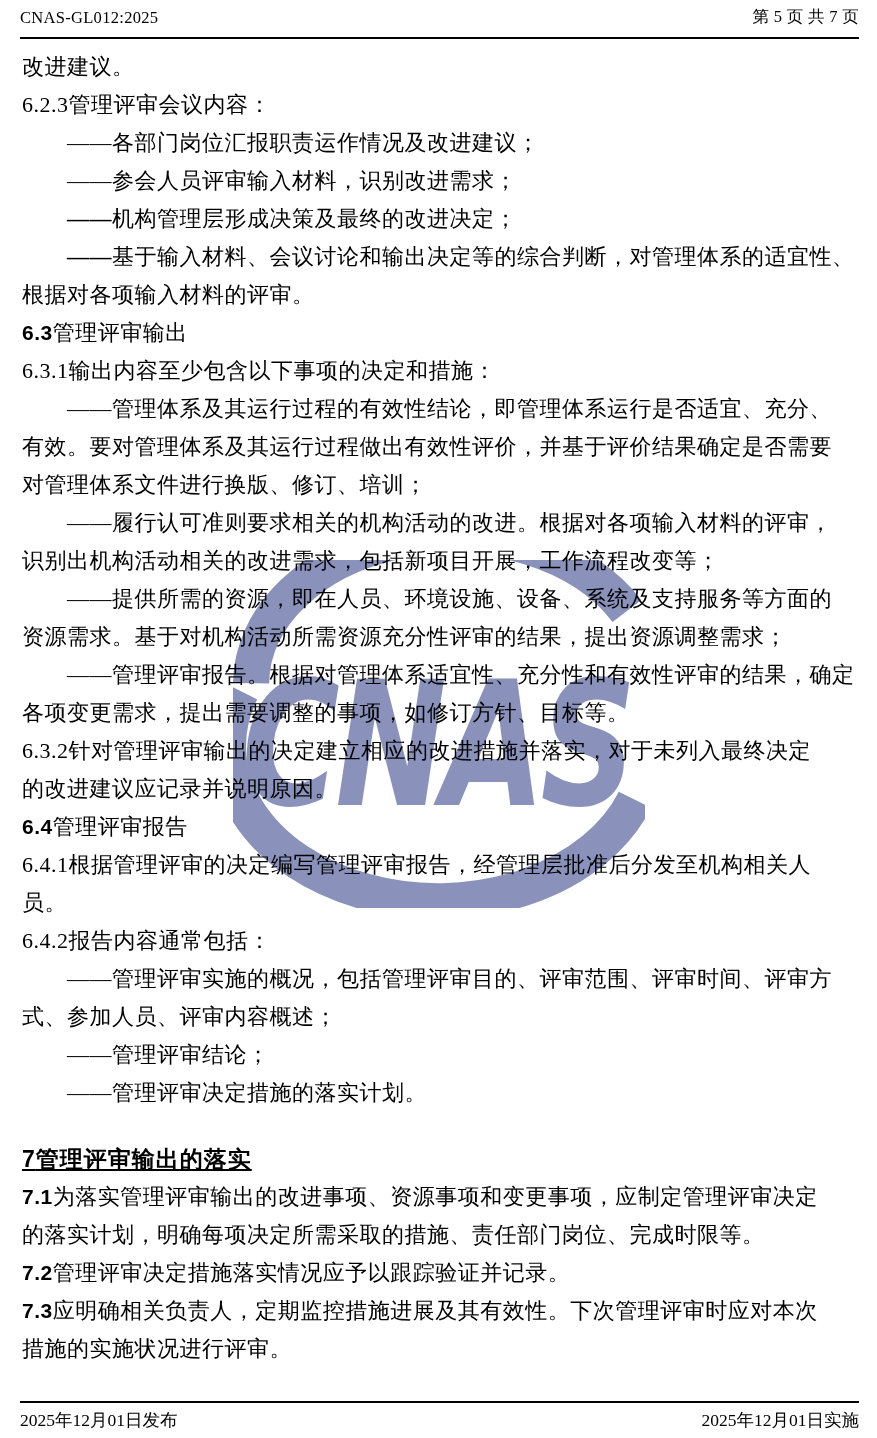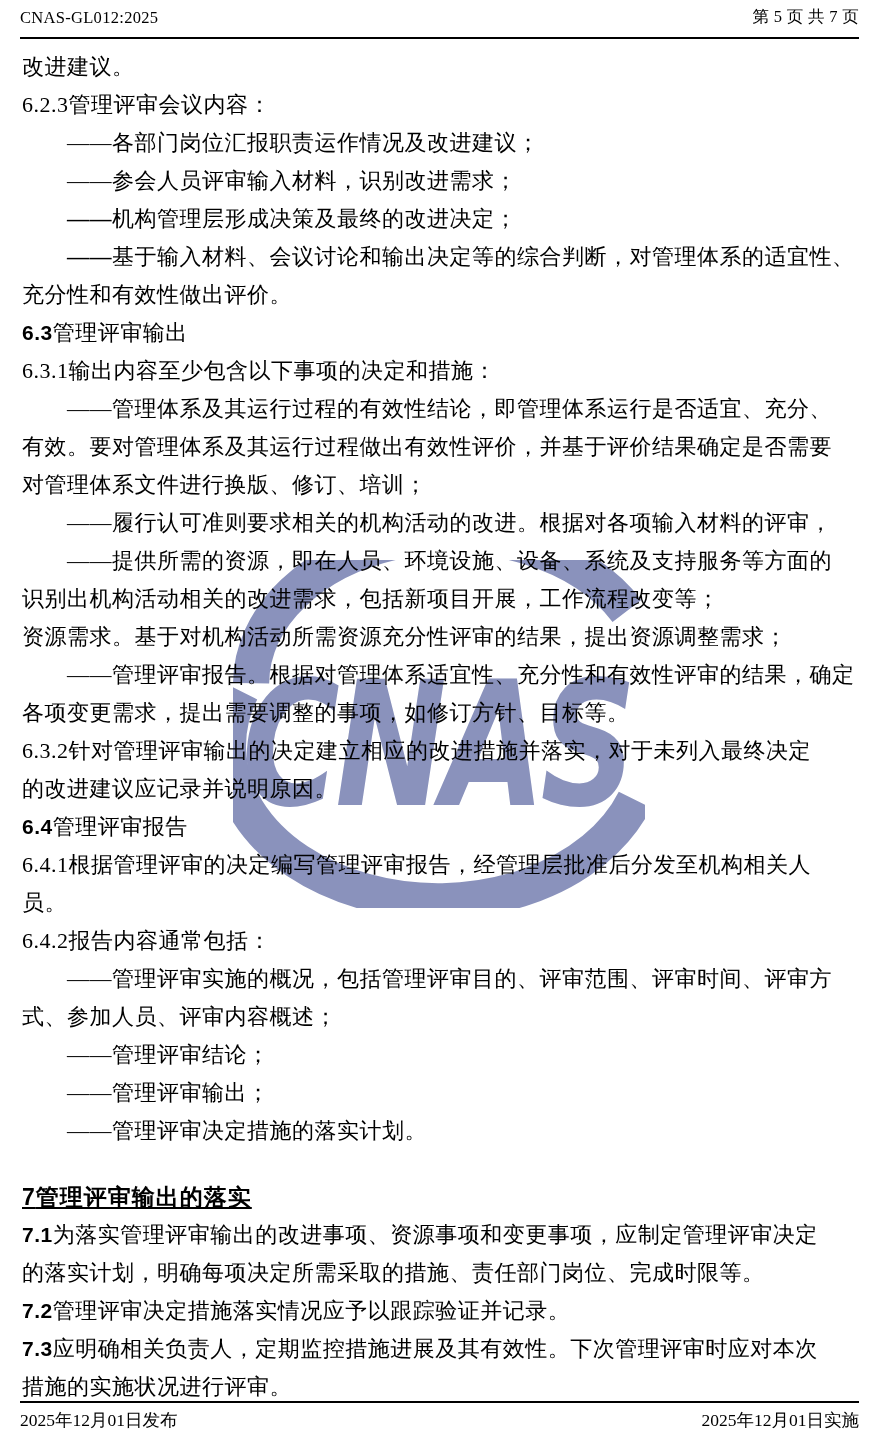--- a/index.html
+++ b/index.html
@@ -62,42 +62,41 @@
     <span>第 5 页 共 7 页</span>
   </div>
 
   <div class="content" id="content">
       <div class="line">改进建议。</div>
       <div class="line"><span class="num">6.2.3</span>管理评审会议内容：</div>
       <div class="line indent">——各部门岗位汇报职责运作情况及改进建议；</div>
       <div class="line indent">——参会人员评审输入材料，识别改进需求；</div>
       <div class="line indent"><span class="bdash">——</span>机构管理层形成决策及最终的改进决定；</div>
       <div class="line indent"><span class="bdash">——</span>基于输入材料、会议讨论和输出决定等的综合判断，对管理体系的适宜性、</div>
-      <div class="line">充分性和有效性做出评价。</div>
+      <div class="line">根据对各项输入材料的评审。</div>
       <div class="line"><span class="num bnum">6.3</span>管理评审输出</div>
       <div class="line"><span class="num">6.3.1</span>输出内容至少包含以下事项的决定和措施：</div>
       <div class="line indent">——管理体系及其运行过程的有效性结论，即管理体系运行是否适宜、充分、</div>
       <div class="line">有效。要对管理体系及其运行过程做出有效性评价，并基于评价结果确定是否需要</div>
       <div class="line">对管理体系文件进行换版、修订、培训；</div>
       <div class="line indent">——履行认可准则要求相关的机构活动的改进。根据对各项输入材料的评审，</div>
+      <div class="line">识别出机构活动相关的改进需求，包括新项目开展，工作流程改变等；</div>
       <div class="line indent">——提供所需的资源，即在人员、环境设施、设备、系统及支持服务等方面的</div>
-      <div class="line">识别出机构活动相关的改进需求，包括新项目开展，工作流程改变等；</div>
       <div class="line">资源需求。基于对机构活动所需资源充分性评审的结果，提出资源调整需求；</div>
       <div class="line indent">——管理评审报告。根据对管理体系适宜性、充分性和有效性评审的结果，确定</div>
       <div class="line">各项变更需求，提出需要调整的事项，如修订方针、目标等。</div>
       <div class="line"><span class="num">6.3.2</span>针对管理评审输出的决定建立相应的改进措施并落实，对于未列入最终决定</div>
       <div class="line">的改进建议应记录并说明原因。</div>
       <div class="line"><span class="num bnum">6.4</span>管理评审报告</div>
       <div class="line"><span class="num">6.4.1</span>根据管理评审的决定编写管理评审报告，经管理层批准后分发至机构相关人</div>
       <div class="line">员。</div>
       <div class="line"><span class="num">6.4.2</span>报告内容通常包括：</div>
       <div class="line indent">——管理评审实施的概况，包括管理评审目的、评审范围、评审时间、评审方</div>
       <div class="line">式、参加人员、评审内容概述；</div>
       <div class="line indent">——管理评审结论；</div>
-      <div class="line indent">——管理评审输出；</div>
       <div class="line indent">——管理评审决定措施的落实计划。</div>
       <div class="line heading"><span class="num bnum">7</span>管理评审输出的落实</div>
       <div class="line"><span class="num bnum">7.1</span>为落实管理评审输出的改进事项、资源事项和变更事项，应制定管理评审决定</div>
       <div class="line">的落实计划，明确每项决定所需采取的措施、责任部门岗位、完成时限等。</div>
       <div class="line"><span class="num bnum">7.2</span>管理评审决定措施落实情况应予以跟踪验证并记录。</div>
       <div class="line"><span class="num bnum">7.3</span>应明确相关负责人，定期监控措施进展及其有效性。下次管理评审时应对本次</div>
       <div class="line">措施的实施状况进行评审。</div>
     </div>
 
   <div class="footer">

